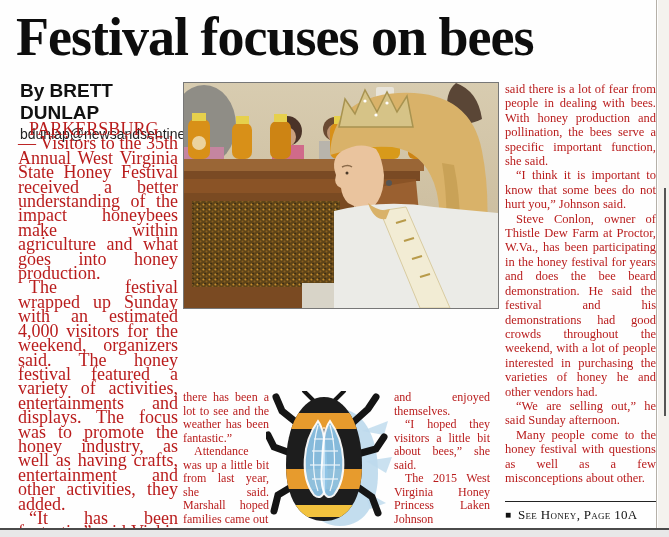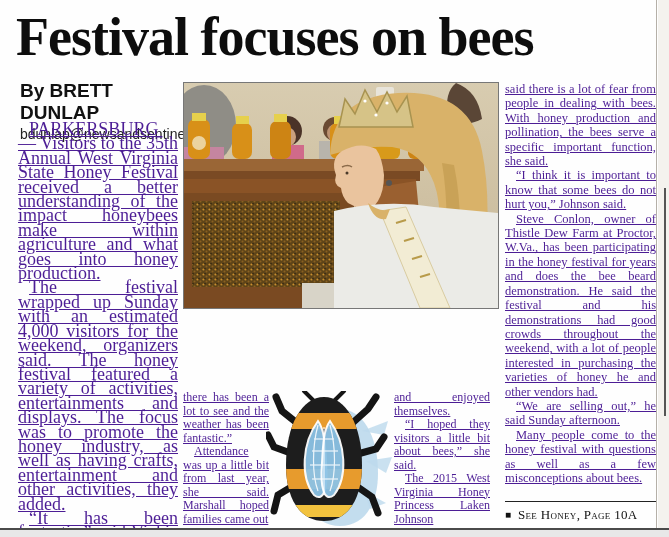--- a/index.html
+++ b/index.html
@@ -7,21 +7,21 @@
         font-family:"Liberation Serif",serif;color:#1a1a1a;}
   
   #headline{position:absolute;left:16px;top:6px;width:645px;margin:0;
             font-family:"Liberation Serif",serif;font-weight:bold;font-size:54px;
             letter-spacing:-1px;color:#0d0d0d;white-space:nowrap;}
   
   #byline{position:absolute;left:20px;top:80px;width:160px;}
   #byline .author{font-family:"Liberation Sans",sans-serif;font-weight:bold;font-size:19px;color:#111;}
   #byline .email{font-family:"Liberation Sans",sans-serif;font-size:14px;color:#222;margin-top:2px;}
   
-  .col{position:absolute;text-align:justify;color:#4c1d95;text-decoration:underline;}
+  .col{position:absolute;text-align:justify;color:#b91c1c;}
   .col p{margin:0;text-indent:11px;}
   .col.cont p:first-child{text-indent:0;}
   #col1{left:18px;top:122px;width:160px;font-size:18px;line-height:14.4px;}
   #col2{left:183px;top:391px;width:86px;font-size:12px;line-height:13.5px;}
   #col3{left:394px;top:391px;width:96px;font-size:12px;line-height:13.5px;}
   #col4{left:505px;top:82px;width:151px;font-size:12.5px;line-height:14.4px;}
   
   #photo{position:absolute;left:183px;top:82px;width:316px;height:227px;
          border:1px solid #777;box-sizing:border-box;background:#cfc0a2;}
   #caption{position:absolute;left:183px;top:316px;width:317px;
@@ -208,21 +208,21 @@
       <p>and enjoyed themselves.</p>
       <p>“I hoped they visitors a little bit about bees,” she said.</p>
       <p>The 2015 West Virginia Honey Princess Laken Johnson</p>
     </div>
 
   <div id="col4" class="col cont">
       <p>said there is a lot of fear from people in dealing with bees. With honey production and pollination, the bees serve a specific important function, she said.</p>
       <p>“I think it is important to know that some bees do not hurt you,” Johnson said.</p>
       <p>Steve Conlon, owner of Thistle Dew Farm at Proctor, W.Va., has been participating in the honey festival for years and does the bee beard demonstration. He said the festival and his demonstrations had good crowds throughout the weekend, with a lot of people interested in purchasing the varieties of honey he and other vendors had.</p>
       <p>“We are selling out,” he said Sunday afternoon.</p>
-      <p>Many people come to the honey festival with questions as well as a few misconceptions about bees.</p>
+      <p>Many people come to the honey festival with questions as well as a few misconceptions about other.</p>
     </div>
 
   <div id="jumprule"></div>
   <div id="jumpline">
     <span class="sq">■</span><span class="sc">See </span><span class="sc b">Honey</span><span class="sc">, Page 10A</span>
   </div>
 
   <div id="nextcol-bg"></div>
   <div id="rightrule"></div>
   <div id="nextcol-edge"></div>

